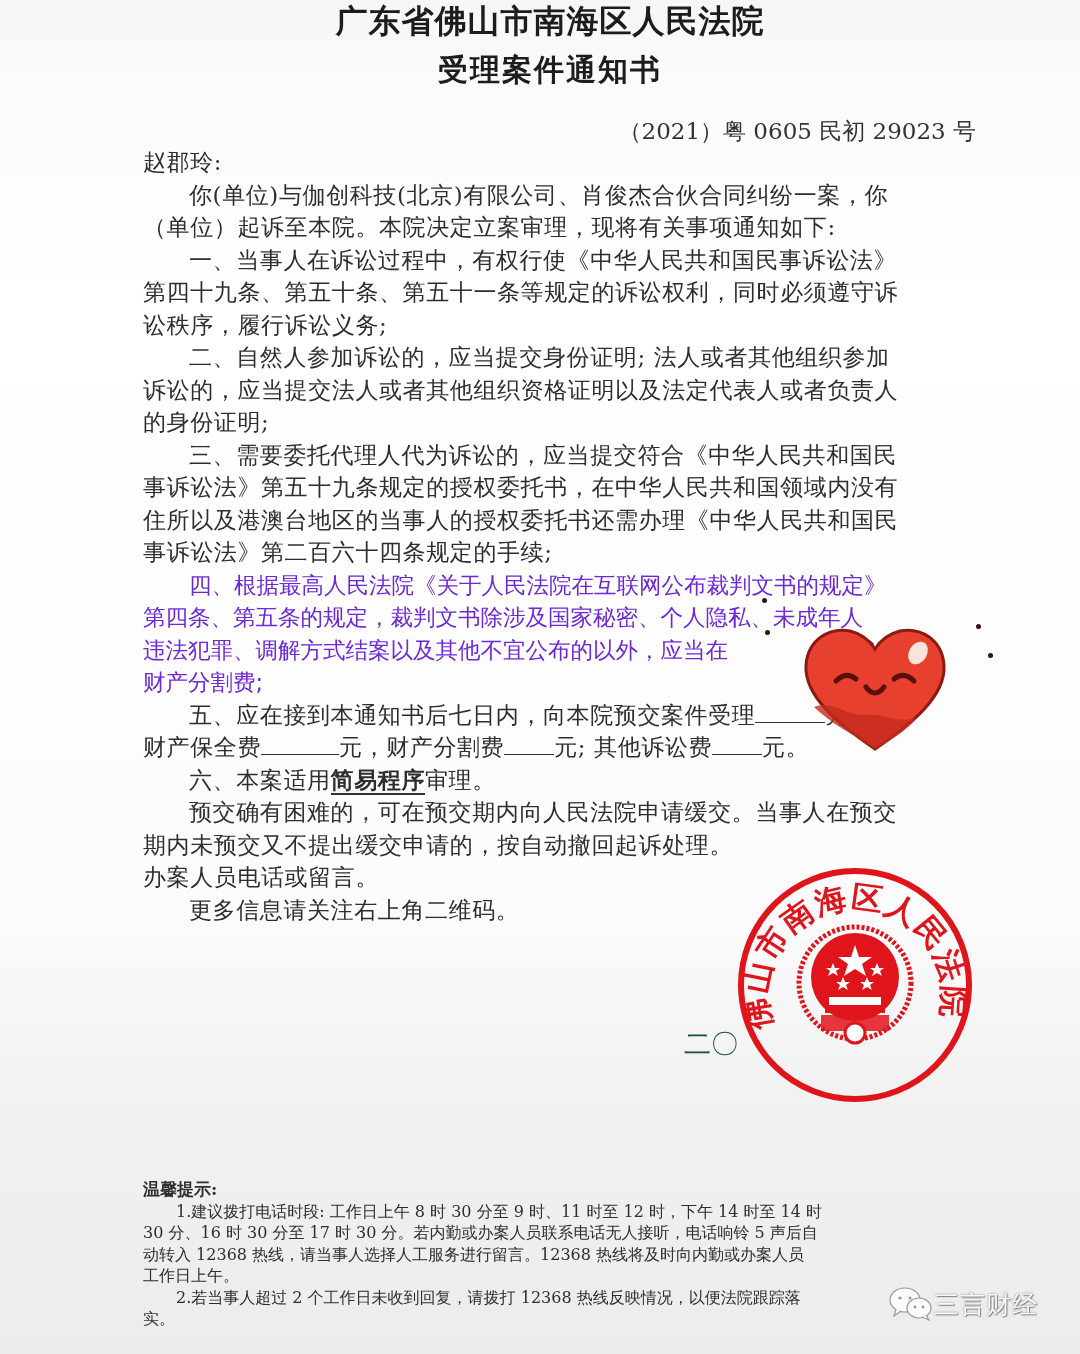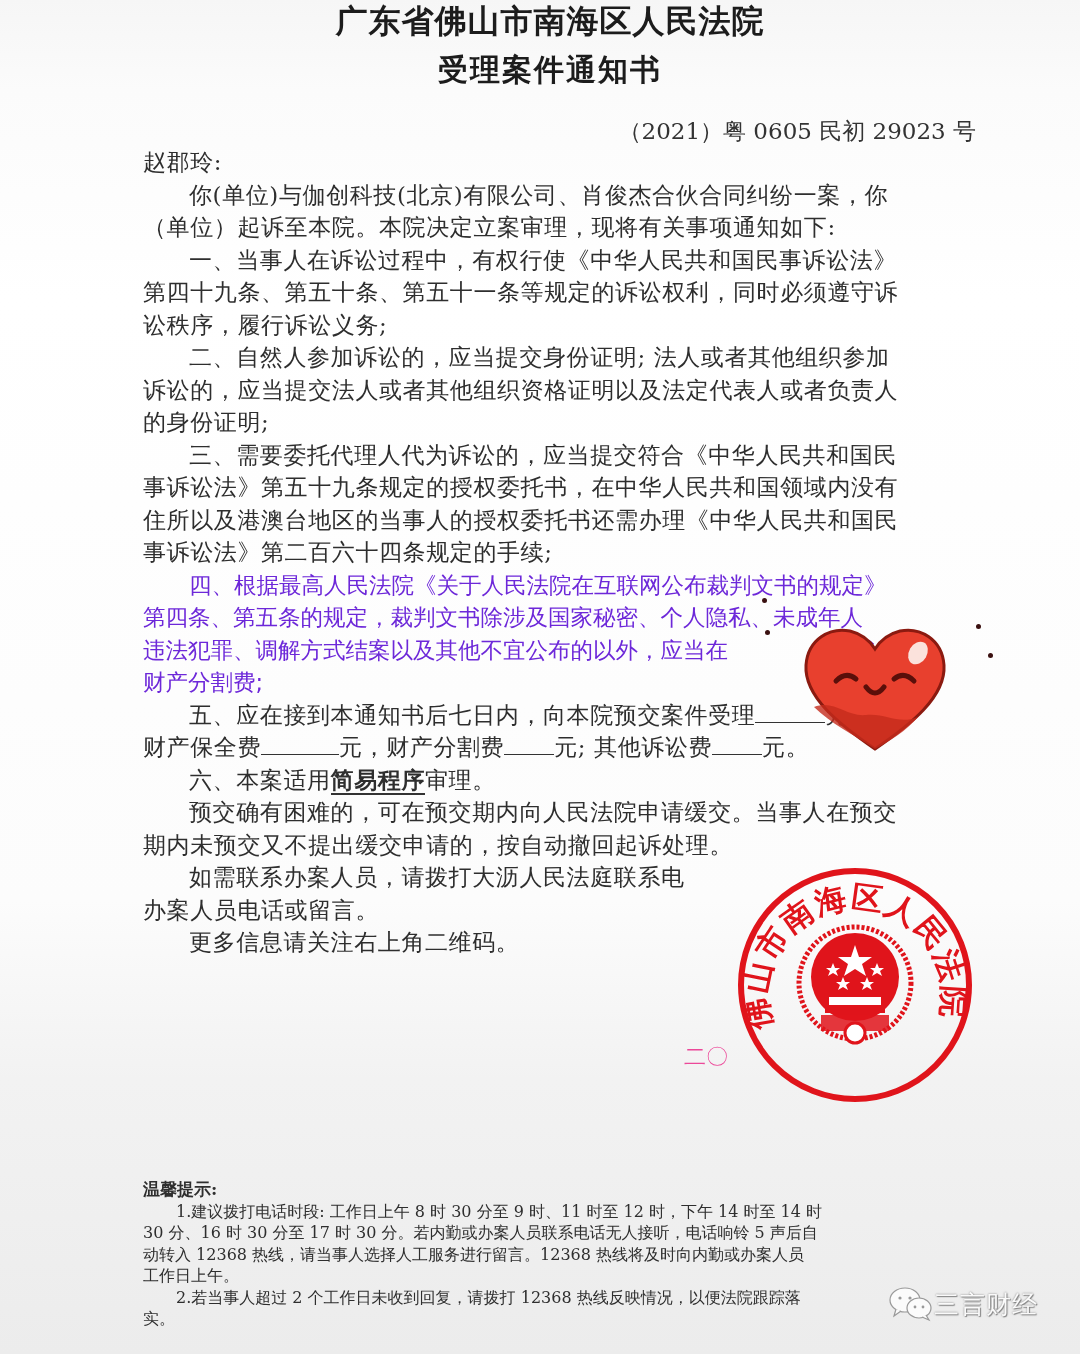--- a/index.html
+++ b/index.html
@@ -23,21 +23,21 @@
   .body-text {
     position: absolute; left: 143px; width: 820px; font-size: 23px; line-height: 32.5px; color: #2e2e2e;
     letter-spacing: 0.6px;
   }
   .line { white-space: nowrap; height: 32.5px; overflow: visible; }
   .indent { padding-left: 46px; }
   .sans { font-family: "DejaVu Sans", "Liberation Sans", sans-serif; color: #6d28d9; letter-spacing: 0; font-size: 22.5px; }
   .blank { display: inline-block; border-bottom: 1.5px solid #333; height: 22px; vertical-align: baseline; }
   .underl { font-weight: bold; border-bottom: 2px solid #333; }
   .date {
-    position: absolute; top: 1026px; left: 684px; font-size: 22px; color: #ec4899; margin-top: 16px;
+    position: absolute; top: 1026px; left: 684px; font-size: 27px; color: #14532d;
   }
   .tips {
     position: absolute; left: 143px; top: 1143px; width: 830px; font-size: 16px; line-height: 21.5px; color: #2e2e2e; margin-top: 36px;
   }
   .tips-title { font-weight: bold; font-size: 17px; }
   .tips .indent { padding-left: 33px; }
   .seal {
     position: absolute; left: 735px; top: 865px; width: 240px; height: 240px;
   }
   .heart { position: absolute; left: 800px; top: 625px; width: 150px; height: 130px; }
@@ -84,21 +84,20 @@
     <span>五、应在接到本通知书后七日内，向本院预交案件受理</span><span class="blank" style="width:70px;"></span><span>元;</span>
   </div>
   <div class="line">
     <span>财产保全费</span><span class="blank" style="width:78px;"></span><span>元，财产分割费</span><span class="blank" style="width:50px;"></span><span>元; 其他诉讼费</span><span class="blank" style="width:50px;"></span><span>元。</span>
   </div>
   <div class="line indent">
     <span>六、本案适用</span><span class="underl">简易程序</span><span>审理。</span>
   </div>
   <div class="line indent">预交确有困难的，可在预交期内向人民法院申请缓交。当事人在预交</div>
   <div class="line">期内未预交又不提出缓交申请的，按自动撤回起诉处理。</div>
-  <div class="line indent">如需联系办案人员，请拨打大沥人民法庭联系电</div>
   <div class="line">办案人员电话或留言。</div>
   <div class="line indent">更多信息请关注右上角二维码。</div>
 </div>
 
 <div class="date">二〇</div>
 
 <svg class="seal" viewBox="0 0 240 240">
   <defs>
     <path id="sealArc" d="M 42 172 A 88 88 0 1 1 198 172"></path>
   </defs>

